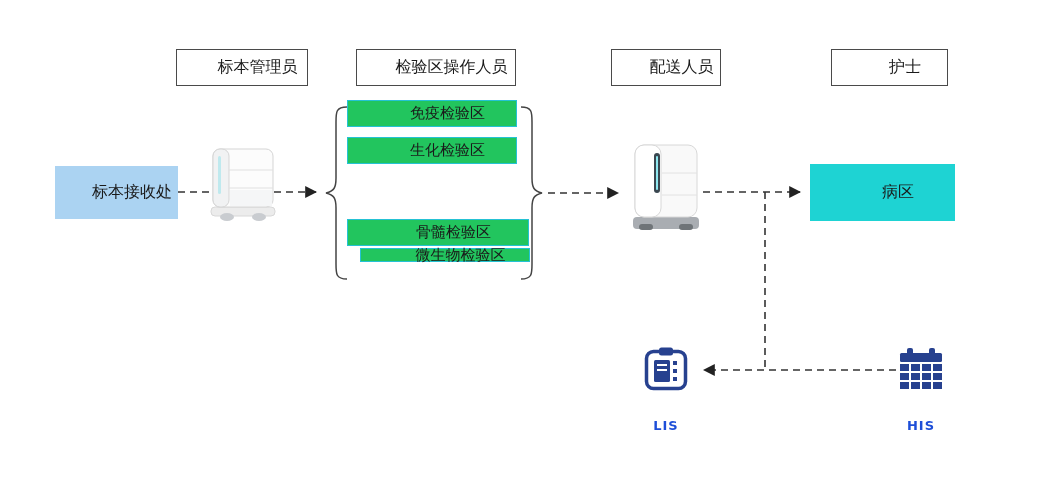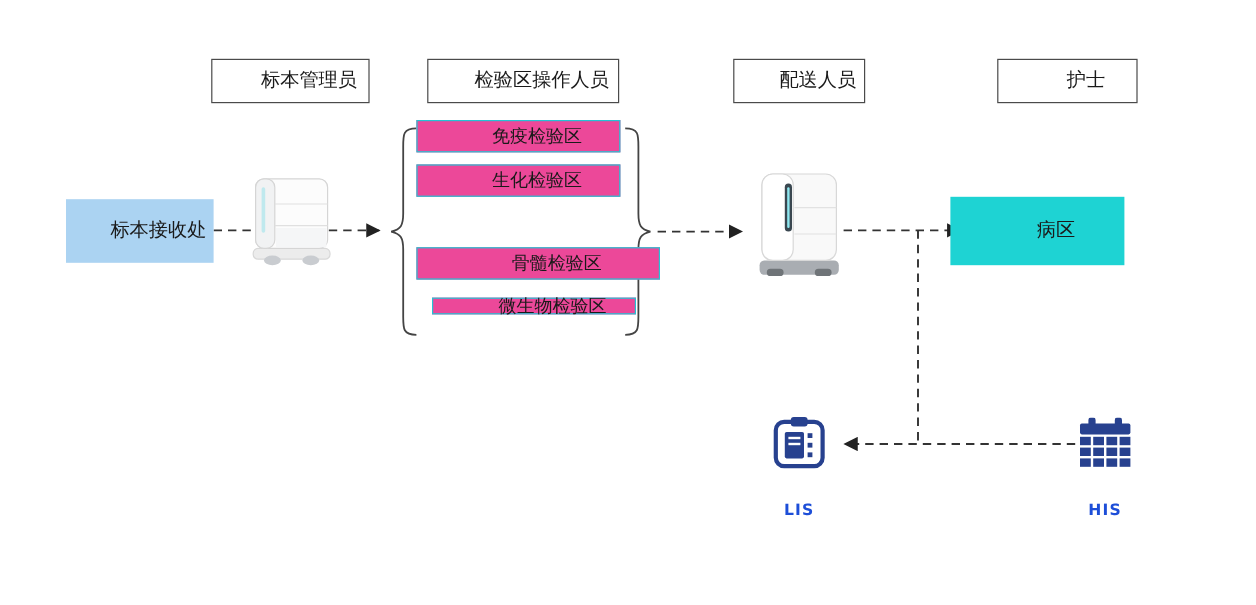--- a/index.html
+++ b/index.html
@@ -3,21 +3,21 @@
 <meta charset="utf-8">
 <style>
   * { margin:0; padding:0; box-sizing:border-box; }
   html,body { background:#ffffff; }
   body { font-family:"DejaVu Sans","Liberation Sans",sans-serif; color:#1a1a1a; }
   .canvas { position:relative; width:1047px; height:504px; background:#ffffff; overflow:hidden; }
   .box { position:absolute; display:flex; align-items:center; justify-content:center;
          font-size:16px; text-align:center;padding-left:31px; }
   .role-box { background:#ffffff; border:1px solid #4a4a4a; }
   .reception-box { background:#abd3f2; }
-  .test-area-box { background:#ec4899; border:1px solid #25c2d4; font-size:15px; }
+  .test-area-box { background:#22c55e; border:1px solid #25c2d4; font-size:15px; }
   .ward-box { background:#1ed3d3; }
   .icon-wrap { position:absolute; }
   .sys-label { position:absolute; font-size:13px; font-weight:bold; color:#1d4ed8;
                letter-spacing:1px; text-align:center; }
   svg.connectors { position:absolute; left:0; top:0; }
 </style>
 </head>
 <body>
 
 <div class="canvas">
@@ -59,38 +59,38 @@
       <rect x="10" y="3" width="16" height="58" rx="7" fill="#f1f2f3" stroke="#d5d5d5"></rect>
       <rect x="15" y="10" width="3" height="38" rx="1.5" fill="#bfe9ee"></rect>
       <line x1="26" y1="24" x2="70" y2="24" stroke="#e0e0e0"></line>
       <line x1="26" y1="42" x2="70" y2="42" stroke="#e0e0e0"></line>
       <rect x="27" y="44" width="42" height="16" fill="#f5f6f7"></rect>
     </svg>
   </div>
 
   <div class="box test-area-box" style="left:347px;top:100px;width:170px;height:27px">免疫检验区</div>
   <div class="box test-area-box" style="left:347px;top:137px;width:170px;height:27px">生化检验区</div>
-  <div class="box test-area-box" style="left:347px;top:206px;width:203px;height:27px">骨髓检验区</div>
+  <div class="box test-area-box" style="left:347px;top:219px;width:182px;height:27px">骨髓检验区</div>
   <div class="box test-area-box" style="left:360px;top:248px;width:170px;height:14px">微生物检验区</div>
 
   <div class="icon-wrap" style="left:627px;top:143px;width:78px;height:90px">
     <svg width="78" height="90" viewBox="0 0 78 90">
       <rect x="6" y="74" width="66" height="12" rx="4" fill="#a9adb2"></rect>
       <rect x="12" y="81" width="14" height="6" rx="3" fill="#6f7478"></rect>
       <rect x="52" y="81" width="14" height="6" rx="3" fill="#6f7478"></rect>
       <rect x="8" y="2" width="62" height="72" rx="9" fill="#f9f9f9" stroke="#d8d8d8"></rect>
       <rect x="8" y="2" width="26" height="72" rx="9" fill="#ffffff" stroke="#d8d8d8"></rect>
       <rect x="27" y="10" width="6" height="40" rx="3" fill="#3a4750"></rect>
       <rect x="29" y="13" width="2" height="34" rx="1" fill="#8fe8f0"></rect>
       <line x1="35" y1="30" x2="70" y2="30" stroke="#e2e2e2"></line>
       <line x1="35" y1="52" x2="70" y2="52" stroke="#e2e2e2"></line>
     </svg>
   </div>
 
-  <div class="box ward-box" style="left:792px;top:164px;width:145px;height:57px">病区</div>
+  <div class="box ward-box" style="left:810px;top:164px;width:145px;height:57px">病区</div>
 
   <div class="icon-wrap" style="left:644px;top:347px;width:44px;height:44px">
     <svg width="44" height="44" viewBox="0 0 44 44">
       <rect x="2.5" y="4.5" width="39" height="37" rx="7" fill="none" stroke="#27418f" stroke-width="3.5"></rect>
       <rect x="15" y="0.5" width="14" height="8" rx="2.5" fill="#27418f"></rect>
       <rect x="10" y="13" width="16" height="22" rx="1.5" fill="#27418f"></rect>
       <rect x="13" y="17" width="10" height="2" fill="#ffffff"></rect>
       <rect x="13" y="22" width="10" height="2" fill="#ffffff"></rect>
       <rect x="29" y="14" width="4" height="4" fill="#27418f"></rect>
       <rect x="29" y="22" width="4" height="4" fill="#27418f"></rect>

